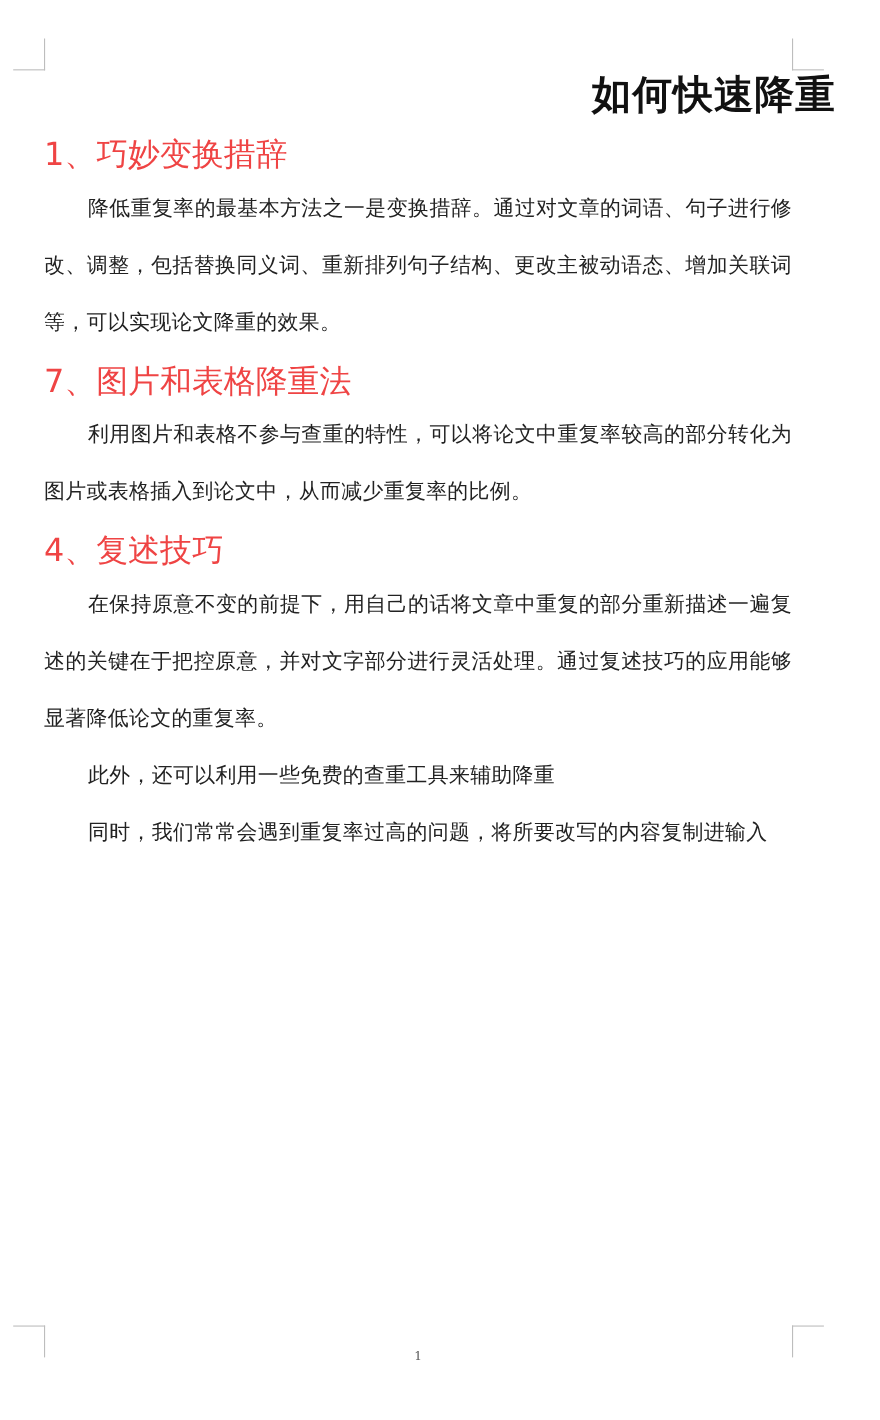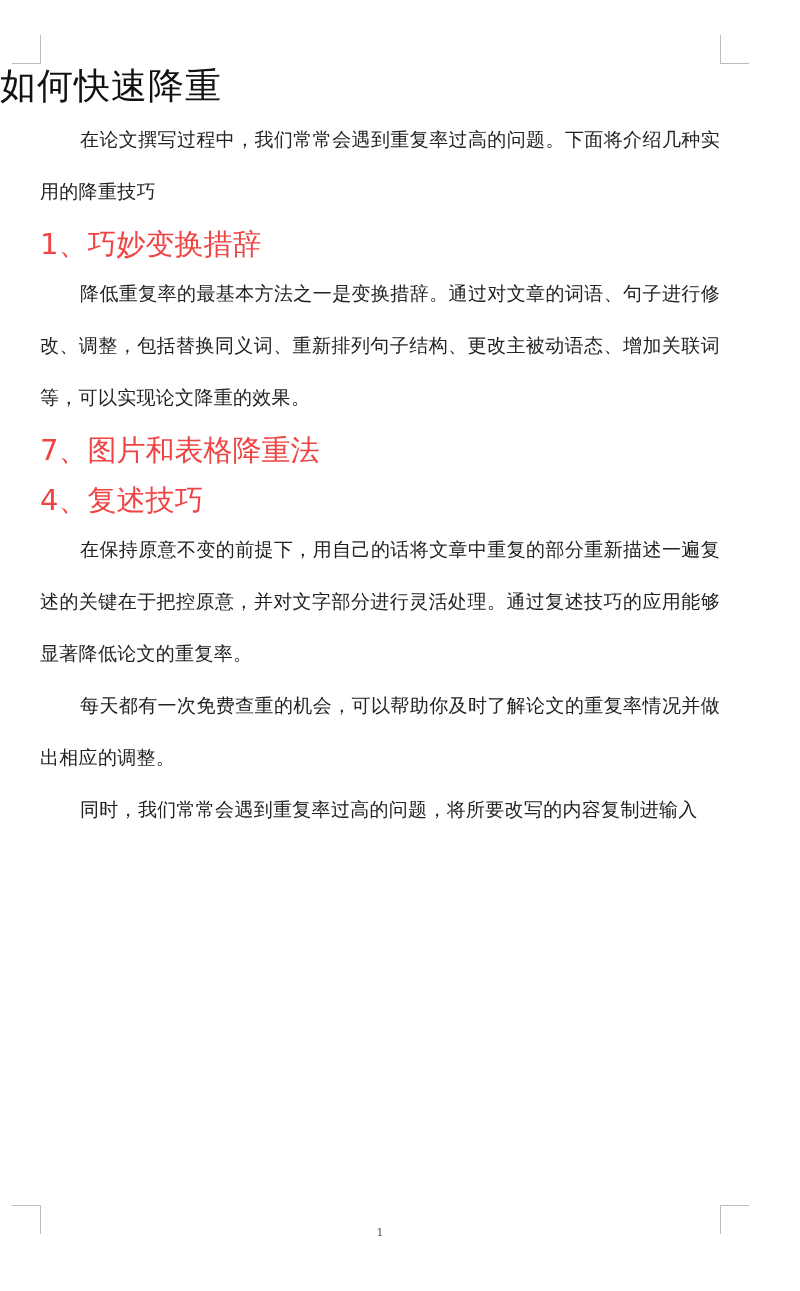--- a/index.html
+++ b/index.html
@@ -4,48 +4,48 @@
 <style>
   html, body { margin: 0; padding: 0; background: #ffffff; }
   body { width: 800px; height: 1291px; position: relative; overflow: hidden;
          font-family: "DejaVu Sans", "Liberation Sans", sans-serif; color: #1a1a1a; }
   .corner { position: absolute; width: 28px; height: 28px; border-color: #bdbdbd; border-style: solid; border-width: 0; }
   .c-tl { left: 12px; top: 35px; border-right-width: 1px; border-bottom-width: 1px; }
   .c-tr { left: 720px; top: 35px; border-left-width: 1px; border-bottom-width: 1px; }
   .c-bl { left: 12px; top: 1205px; border-right-width: 1px; border-top-width: 1px; }
   .c-br { left: 720px; top: 1205px; border-left-width: 1px; border-top-width: 1px; }
 
-  .title { position: absolute; left: 0; width: 760px; top: 62px; text-align: left;
-           font-size: 36px; font-weight: normal; letter-spacing: 1px; color: #111; }
+  .title { position: absolute; left: 0; width: 760px; top: 62px; text-align: right;
+           font-size: 36px; font-weight: bold; letter-spacing: 1px; color: #111; }
   .content { position: absolute; left: 40px; width: 680px; top: 113px; }
   .para { font-size: 19px; line-height: 52px; margin: 0; text-indent: 40px; color: #222;
           text-align: justify; letter-spacing: 0.3px; }
   .heading { font-size: 29px; font-weight: normal; line-height: 46px; margin: 4px 0 0 0; color: #ef4444; }
   .pagenum { position: absolute; top: 1226px; left: 370px; width: 20px; text-align: center;
              font-size: 11px; color: #555; font-family: "DejaVu Serif", serif; }
 </style>
 </head>
 <body>
 
 <div class="corner c-tl"></div>
 <div class="corner c-tr"></div>
 
 <div class="title">如何快速降重</div>
 
 <div class="content">
-  <p class="para">在论文撰写过程中，我们常常会遇到重复率过高的问题。下面将介绍几种实用的降重技巧</p>
 
   <h2 class="heading">1、巧妙变换措辞</h2>
   <p class="para">降低重复率的最基本方法之一是变换措辞。通过对文章的词语、句子进行修改、调整，包括替换同义词、重新排列句子结构、更改主被动语态、增加关联词等，可以实现论文降重的效果。</p>
 
   <h2 class="heading">7、图片和表格降重法</h2>
+  <p class="para">利用图片和表格不参与查重的特性，可以将论文中重复率较高的部分转化为图片或表格插入到论文中，从而减少重复率的比例。</p>
 
 
   <h2 class="heading">4、复述技巧</h2>
   <p class="para">在保持原意不变的前提下，用自己的话将文章中重复的部分重新描述一遍复述的关键在于把控原意，并对文字部分进行灵活处理。通过复述技巧的应用能够显著降低论文的重复率。</p>
-  <p class="para">每天都有一次免费查重的机会，可以帮助你及时了解论文的重复率情况并做出相应的调整。</p>
+  <p class="para">此外，还可以利用一些免费的查重工具来辅助降重</p>
   <p class="para">同时，我们常常会遇到重复率过高的问题，将所要改写的内容复制进输入</p>
 </div>
 
 <div class="corner c-bl"></div>
 <div class="corner c-br"></div>
 
 <div class="pagenum">1</div>
 
 </body></html>

